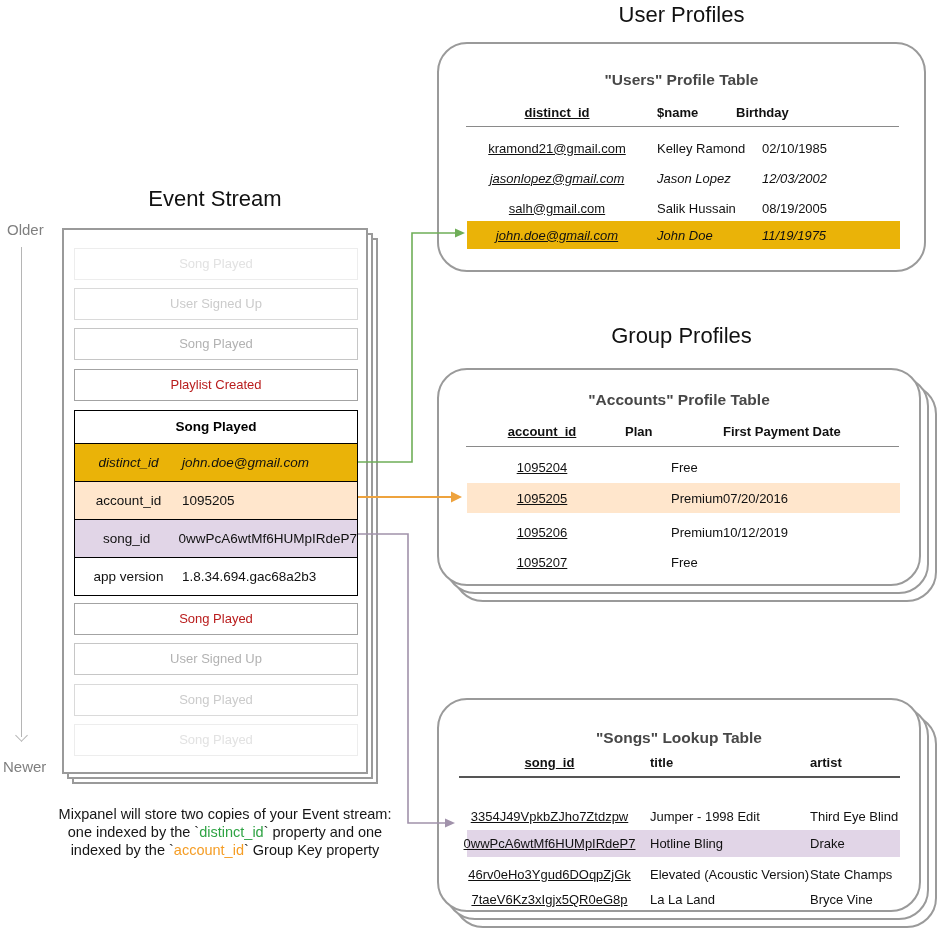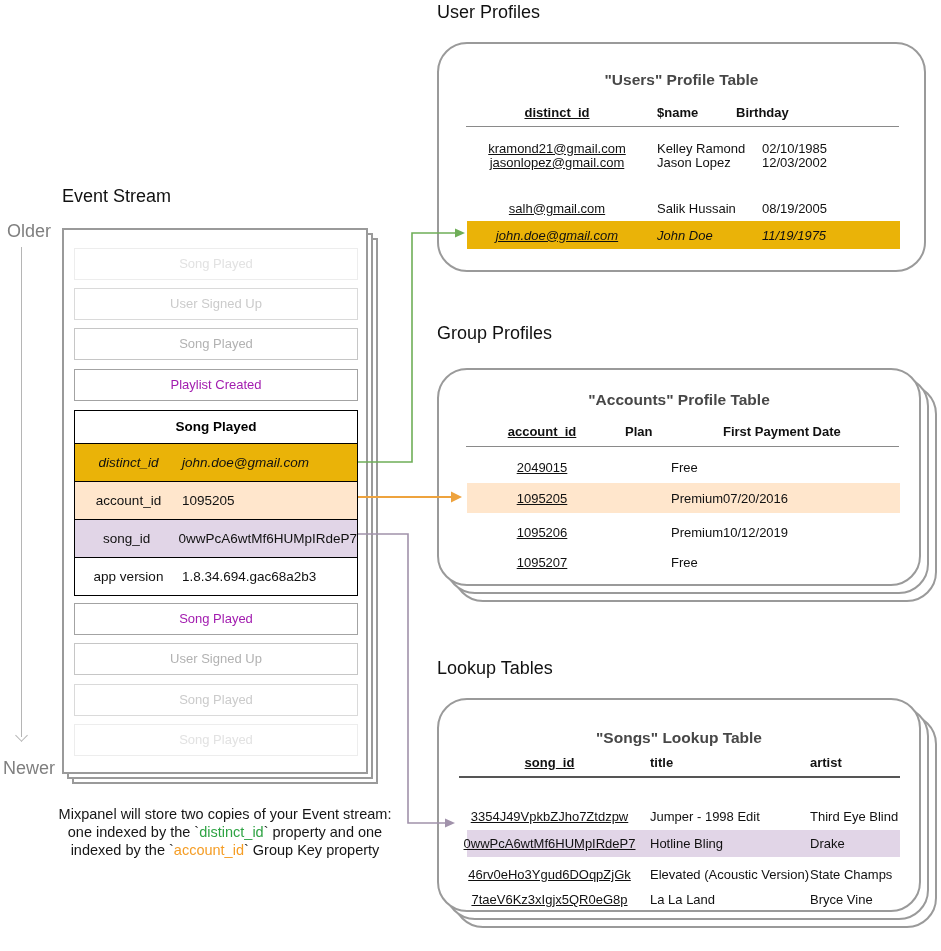--- a/index.html
+++ b/index.html
@@ -1,37 +1,37 @@
 <!DOCTYPE html>
 <html><head>
 <meta charset="utf-8">
 <style>
   html,body{margin:0;padding:0;background:#fff;}
   .canvas{position:relative;width:941px;height:951px;background:#fff;overflow:hidden;
           font-family:"Liberation Sans","DejaVu Sans",sans-serif;color:#1a1a1a;}
 
   
-  .sec-title{position:absolute;font-size:18px;color:#111;white-space:nowrap;}
-
-  
-  .tl-label{position:absolute;font-size:18px;color:#7f7f7f;}
+  .sec-title{position:absolute;font-size:22px;color:#111;text-align:center;white-space:nowrap;}
+
+  
+  .tl-label{position:absolute;font-size:15px;color:#7f7f7f;}
   .tl-line{position:absolute;left:21px;top:247px;width:1px;height:490px;background:#b5b5b5;}
   .tl-head{position:absolute;left:17px;top:731px;width:8px;height:8px;
            border-right:1.5px solid #b5b5b5;border-bottom:1.5px solid #b5b5b5;transform:rotate(45deg);}
 
   
   .es-layer{position:absolute;width:306px;height:546px;background:#fff;border:2px solid #9a9a9a;box-sizing:border-box;z-index:0;}
   .es-box{position:absolute;left:62px;top:228px;width:306px;height:546px;background:#fff;border:2px solid #9a9a9a;box-sizing:border-box;z-index:1;}
 
   .ev{position:absolute;left:74px;width:284px;height:32px;box-sizing:border-box;border:1px solid;
       font-size:13px;text-align:center;line-height:30px;background:#fff;z-index:2;white-space:nowrap;overflow:hidden;}
   .f1{color:#e2e2e2;border-color:#ededed;}
   .f2{color:#cbcbcb;border-color:#dadada;}
   .f3{color:#b2b2b2;border-color:#c6c6c6;}
-  .f4{color:#a21caf;border-color:#a3a3a3;}
+  .f4{color:#b91c1c;border-color:#a3a3a3;}
 
   .detail{position:absolute;left:74px;top:410px;width:284px;box-sizing:border-box;border:1px solid #000;background:#fff;z-index:2;}
   .d-head{height:32px;line-height:32px;text-align:center;font-weight:bold;font-size:13.5px;color:#000;}
   .d-row{display:flex;align-items:center;height:37px;border-top:1px solid #000;font-size:13.5px;color:#111;}
   .d-key{width:107px;text-align:center;}
   .d-val{flex:1;text-align:left;white-space:nowrap;}
   .hl-green{background:#eab308;font-style:italic;}
   .hl-orange{background:#ffe6cc;}
   .hl-purple{background:#e1d5e7;}
 
@@ -116,21 +116,21 @@
   <div class="th-cell th-center idlink" style="left:467px;top:105px;width:180px;">distinct_id</div>
   <div class="th-cell" style="left:657px;top:105px;">$name</div>
   <div class="th-cell" style="left:736px;top:105px;text-align:center;">Birthday</div>
   <div class="u-line" style="left:466px;top:126px;width:433px;height:1px;"></div>
 
   <div class="trow row-u" style="top:134px;">
     <span class="cell center u-c1 idlink">kramond21@gmail.com</span>
     <span class="cell u-c2">Kelley Ramond</span>
     <span class="cell u-c3">02/10/1985</span>
   </div>
-  <div class="trow row-u" style="top:148px;">
+  <div class="trow row-u" style="top:164px;font-style:italic;">
     <span class="cell center u-c1 idlink">jasonlopez@gmail.com</span>
     <span class="cell u-c2">Jason Lopez</span>
     <span class="cell u-c3">12/03/2002</span>
   </div>
   <div class="trow row-u" style="top:194px;">
     <span class="cell center u-c1 idlink">salh@gmail.com</span>
     <span class="cell u-c2">Salik Hussain</span>
     <span class="cell u-c3">08/19/2005</span>
   </div>
   <div class="trow row-u hl-green" style="top:221px;">
@@ -143,41 +143,40 @@
   <div class="card-layer" style="left:453px;top:384px;width:484px;height:218px;"></div>
   <div class="card-layer" style="left:445px;top:376px;width:484px;height:218px;"></div>
   <div class="card" style="left:437px;top:368px;width:484px;height:218px;"></div>
   <div class="tbl-heading" style="left:437px;top:391px;width:484px;">"Accounts" Profile Table</div>
   <div class="th-cell th-center idlink" style="left:467px;top:424px;width:150px;">account_id</div>
   <div class="th-cell" style="left:625px;top:424px;">Plan</div>
   <div class="th-cell" style="left:723px;top:424px;">First Payment Date</div>
   <div class="u-line" style="left:466px;top:446px;width:433px;height:1px;"></div>
 
   <div class="trow row-a" style="top:452px;">
-    <span class="cell center a-c1 idlink">2049015</span>
+    <span class="cell center a-c1 idlink">1095204</span>
     <span class="cell a-c2">Free</span>
     <span class="cell a-c3"></span>
   </div>
   <div class="trow row-a hl-orange" style="top:483px;">
     <span class="cell center a-c1 idlink">1095205</span>
     <span class="cell a-c2">Premium</span>
     <span class="cell a-c3">07/20/2016</span>
   </div>
   <div class="trow row-a" style="top:517px;">
     <span class="cell center a-c1 idlink">1095206</span>
     <span class="cell a-c2">Premium</span>
     <span class="cell a-c3">10/12/2019</span>
   </div>
   <div class="trow row-a" style="top:547px;">
     <span class="cell center a-c1 idlink">1095207</span>
     <span class="cell a-c2">Free</span>
     <span class="cell a-c3"></span>
   </div>
 
-  <div class="sec-title" style="left:437px;top:658px;width:489px;">Lookup Tables</div>
   <div class="card-layer" style="left:453px;top:714px;width:484px;height:214px;"></div>
   <div class="card-layer" style="left:445px;top:706px;width:484px;height:214px;"></div>
   <div class="card" style="left:437px;top:698px;width:484px;height:214px;"></div>
   <div class="tbl-heading" style="left:437px;top:729px;width:484px;">"Songs" Lookup Table</div>
   <div class="th-cell th-center idlink" style="left:467px;top:755px;width:165px;">song_id</div>
   <div class="th-cell" style="left:650px;top:755px;">title</div>
   <div class="th-cell" style="left:810px;top:755px;">artist</div>
   <div class="u-line" style="left:459px;top:776px;width:441px;height:2px;background:#555;"></div>
 
   <div class="trow row-s" style="top:783px;">

